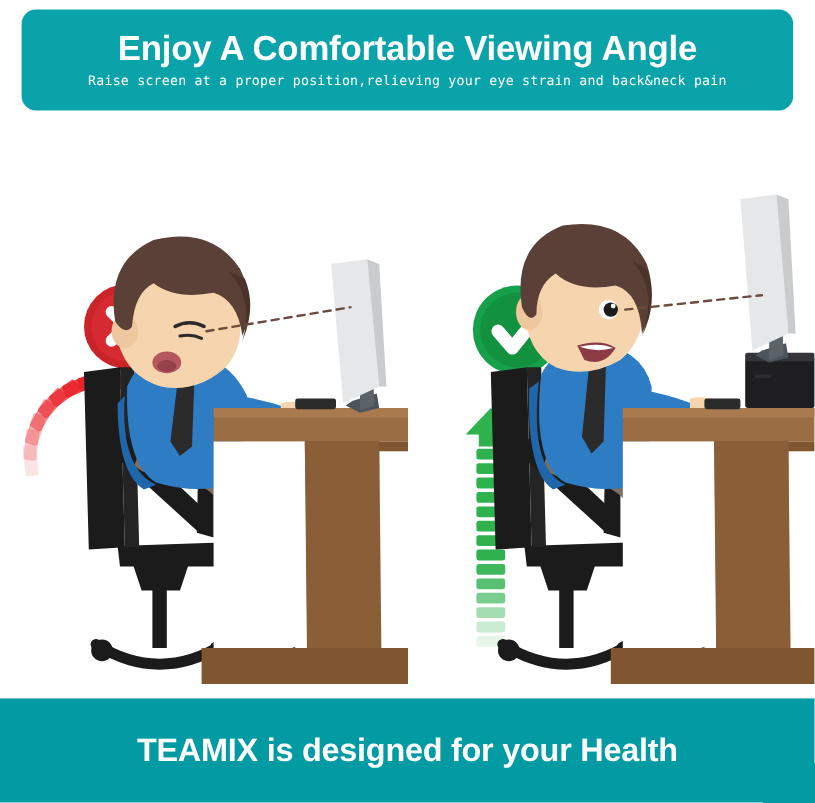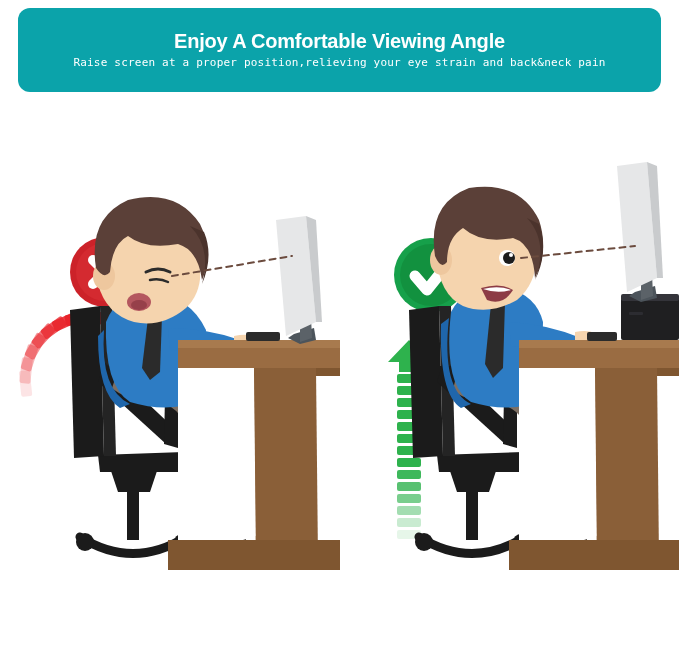--- a/index.html
+++ b/index.html
@@ -31,21 +31,21 @@
     box-sizing: border-box;
     display: flex;
     flex-direction: column;
     align-items: center;
     justify-content: center;
   }
   #header-title {
     color: #ffffff;
     font-family: "Liberation Sans", sans-serif;
     font-weight: bold;
-    font-size: 20px;
+    font-size: 29px;
     letter-spacing: -0.2px;
     line-height: 1.05;
     text-align: center;
     white-space: nowrap;
     margin-bottom: 4px;
   }
   #header-subtitle {
     color: #ffffff;
     font-family: "DejaVu Sans Mono", monospace;
     font-size: 11px;
@@ -339,14 +339,17 @@
           <path d="M308 62 L318 66 L324 178 L318 178 Z" fill="#c9cbcd"></path>
         </g>
 
         <g>
           <line x1="182" y1="158" x2="296" y2="146" stroke="#6b4b3e" stroke-width="2" stroke-dasharray="6 5" stroke-linecap="round"></line>
         </g>
       </svg>
     </div>
   </div>
 
+  <div id="footer-banner">
+    <div id="footer-text">TEAMIX is designed for your Health</div>
+  </div>
 
 </div>
 
 </body></html>

